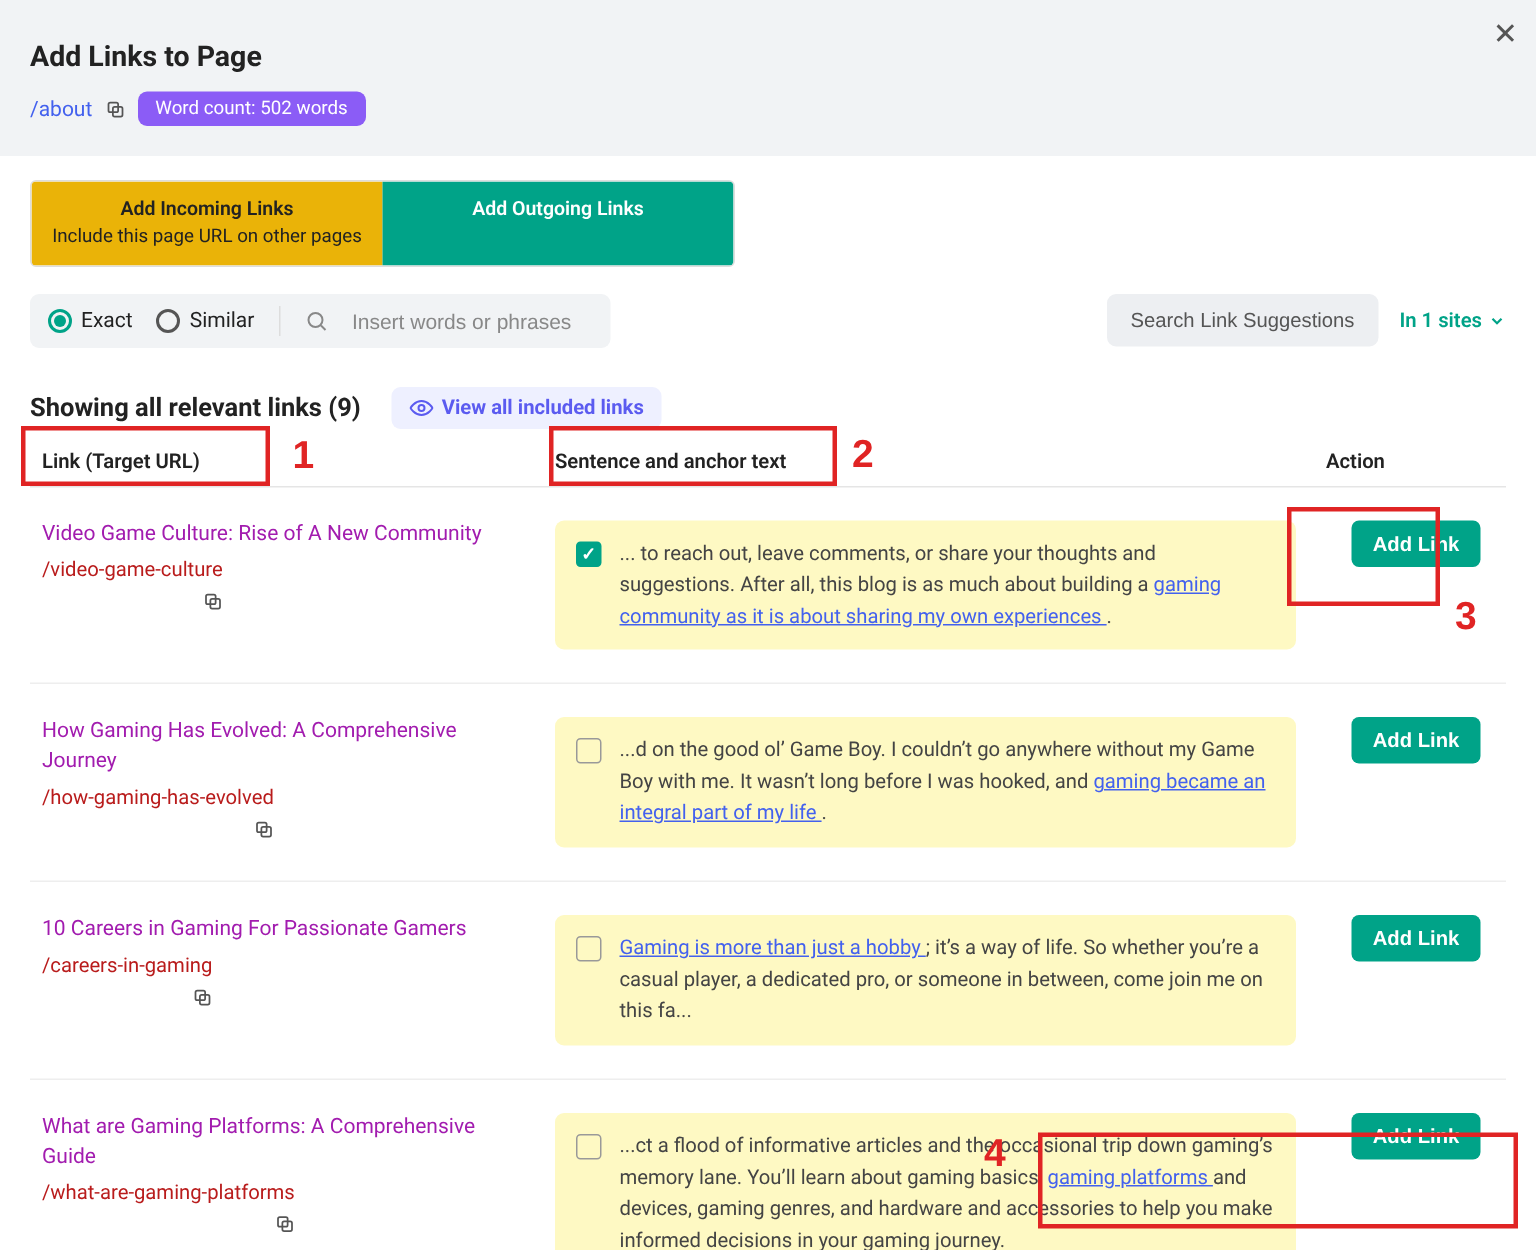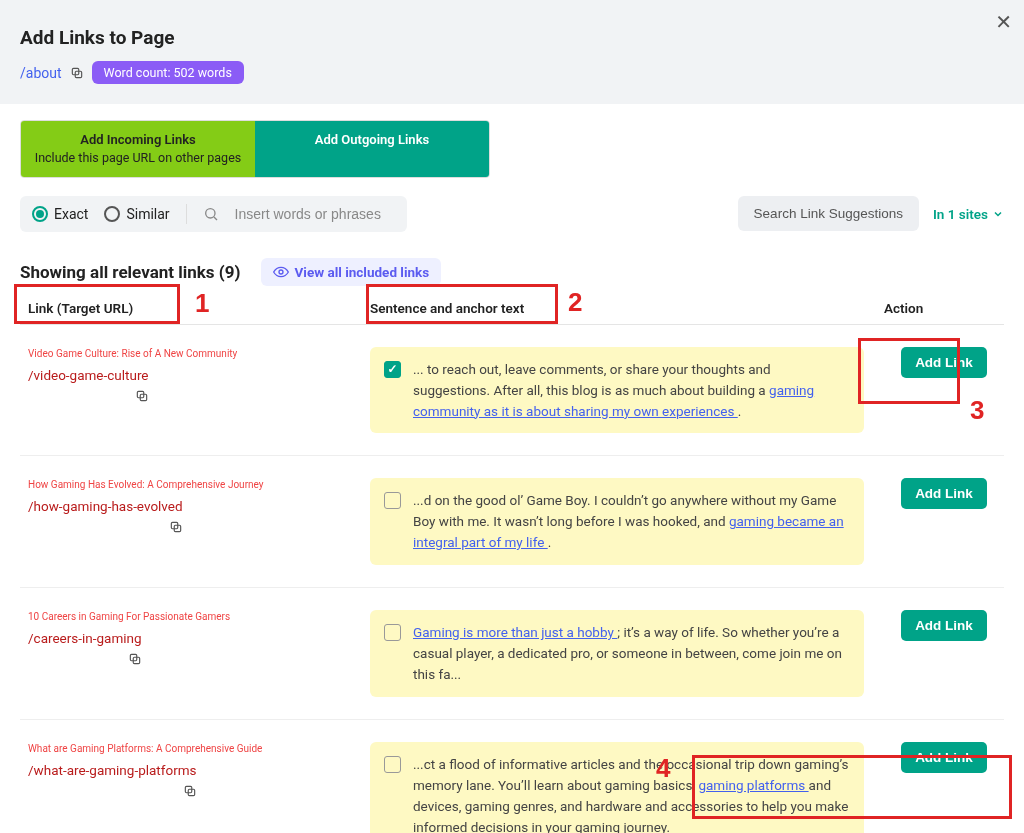--- a/index.html
+++ b/index.html
@@ -7,21 +7,21 @@
   .topbar { background: #f1f3f5; padding: 26px 20px 20px 20px; position: relative; }
   .close-x { position: absolute; top: 10px; right: 12px; font-size: 20px; color: #555; cursor: pointer; font-weight: 300; }
   .title { font-size: 19px; font-weight: 700; color: #222; margin-bottom: 12px; }
   .subline { display: flex; align-items: center; gap: 8px; }
   .path-link { color: #4361ee; font-size: 14px; }
   .copy-ico { width: 14px; height: 14px; color: #555; }
   .wc-badge { background: #8b5cf6; color: #fff; font-size: 12.5px; font-weight: 400; padding: 4px 12px; border-radius: 6px; }
   .body { padding: 16px 20px 0 20px; }
   .tabs { display: flex; border: 1px solid #ddd; border-radius: 4px; width: 470px; overflow: hidden; margin-bottom: 18px; }
   .tab { flex: 1; padding: 10px 10px; text-align: center; font-size: 13px; line-height: 1.4; cursor: pointer; }
-  .tab.inactive { background: #84cc16; color: #222; }
+  .tab.inactive { background: #eab308; color: #222; }
   .tab.active { background: #00a388; color: #fff; }
   .tab .t1 { font-weight: 600; display: block; }
   .tab .t2 { font-size: 12.5px; display: block; }
   .searchrow { display: flex; align-items: center; gap: 14px; margin-bottom: 22px; }
   .radio-group { display: flex; align-items: center; background: #f1f3f5; border-radius: 6px; padding: 8px 12px; gap: 16px; flex: 0 0 auto; }
   .radio { display: flex; align-items: center; gap: 6px; font-size: 14px; cursor: pointer; }
   .radio-outer { width: 16px; height: 16px; border: 2px solid #555; border-radius: 50%; display: flex; align-items: center; justify-content: center; }
   .radio-outer.on { border-color: #00a388; }
   .radio-inner { width: 8px; height: 8px; background: #00a388; border-radius: 50%; }
   .divider-v { width: 1px; height: 20px; background: #ddd; }
@@ -32,21 +32,21 @@
   .sites-sel { color: #00a388; font-weight: 600; font-size: 13.5px; display: flex; align-items: center; gap: 4px; cursor: pointer; }
   .resultshdr { display: flex; align-items: center; gap: 20px; margin-bottom: 14px; margin-top: 26px; }
   .resultshdr h2 { font-size: 17px; font-weight: 700; }
   .viewall { display: flex; align-items: center; gap: 6px; background: #eef0ff; color: #5b5bf0; font-weight: 700; font-size: 13.5px; padding: 6px 12px; border-radius: 6px; cursor: pointer; }
   .colhdrs { display: flex; border-bottom: 1px solid #e5e5e5; padding-bottom: 8px; margin-bottom: 0; font-size: 13.5px; color: #222; font-weight: 600; }
   .col-link { width: 350px; padding-left: 8px; }
   .col-sent { flex: 1; }
   .col-act { width: 120px; }
   .row { display: flex; align-items: flex-start; border-bottom: 1px solid #eee; padding: 22px 0 22px 0; }
   .cell-link { width: 350px; padding-left: 8px; padding-right: 20px; }
-  .cell-link .lt { font-size: 10px; color: #ef4444; margin-bottom: 6px; line-height: 1.4; }
+  .cell-link .lt { font-size: 14px; color: #a21caf; margin-bottom: 6px; line-height: 1.4; }
   .cell-link .lu { color: #b91c1c; font-size: 13.5px; display: inline-flex; align-items: flex-end; gap: 6px; flex-direction: column; }
   .cell-sent { flex: 1; display: flex; gap: 12px; background: #fef9c3; border-radius: 6px; padding: 12px 14px; margin-right: 20px; align-items: flex-start; }
   .checkbox { width: 17px; height: 17px; border: 1.5px solid #999; border-radius: 3px; flex: 0 0 auto; margin-top: 2px; display: flex; align-items: center; justify-content: center; cursor: pointer; }
   .checkbox.checked { background: #00a388; border-color: #00a388; }
   .checkbox.checked::after { content: "✓"; color: #fff; font-size: 12px; font-weight: 700; }
   .sent-txt { font-size: 13.5px; color: #444; line-height: 1.55; }
   .anchor { color: #4361ee; text-decoration: underline; }
   .cell-act { width: 120px; display: flex; align-items: center; justify-content: center; }
   .addlink-btn { background: #00a388; color: #fff; border: none; font-size: 13.5px; font-weight: 600; padding: 8px 14px; border-radius: 5px; cursor: pointer; }
   

